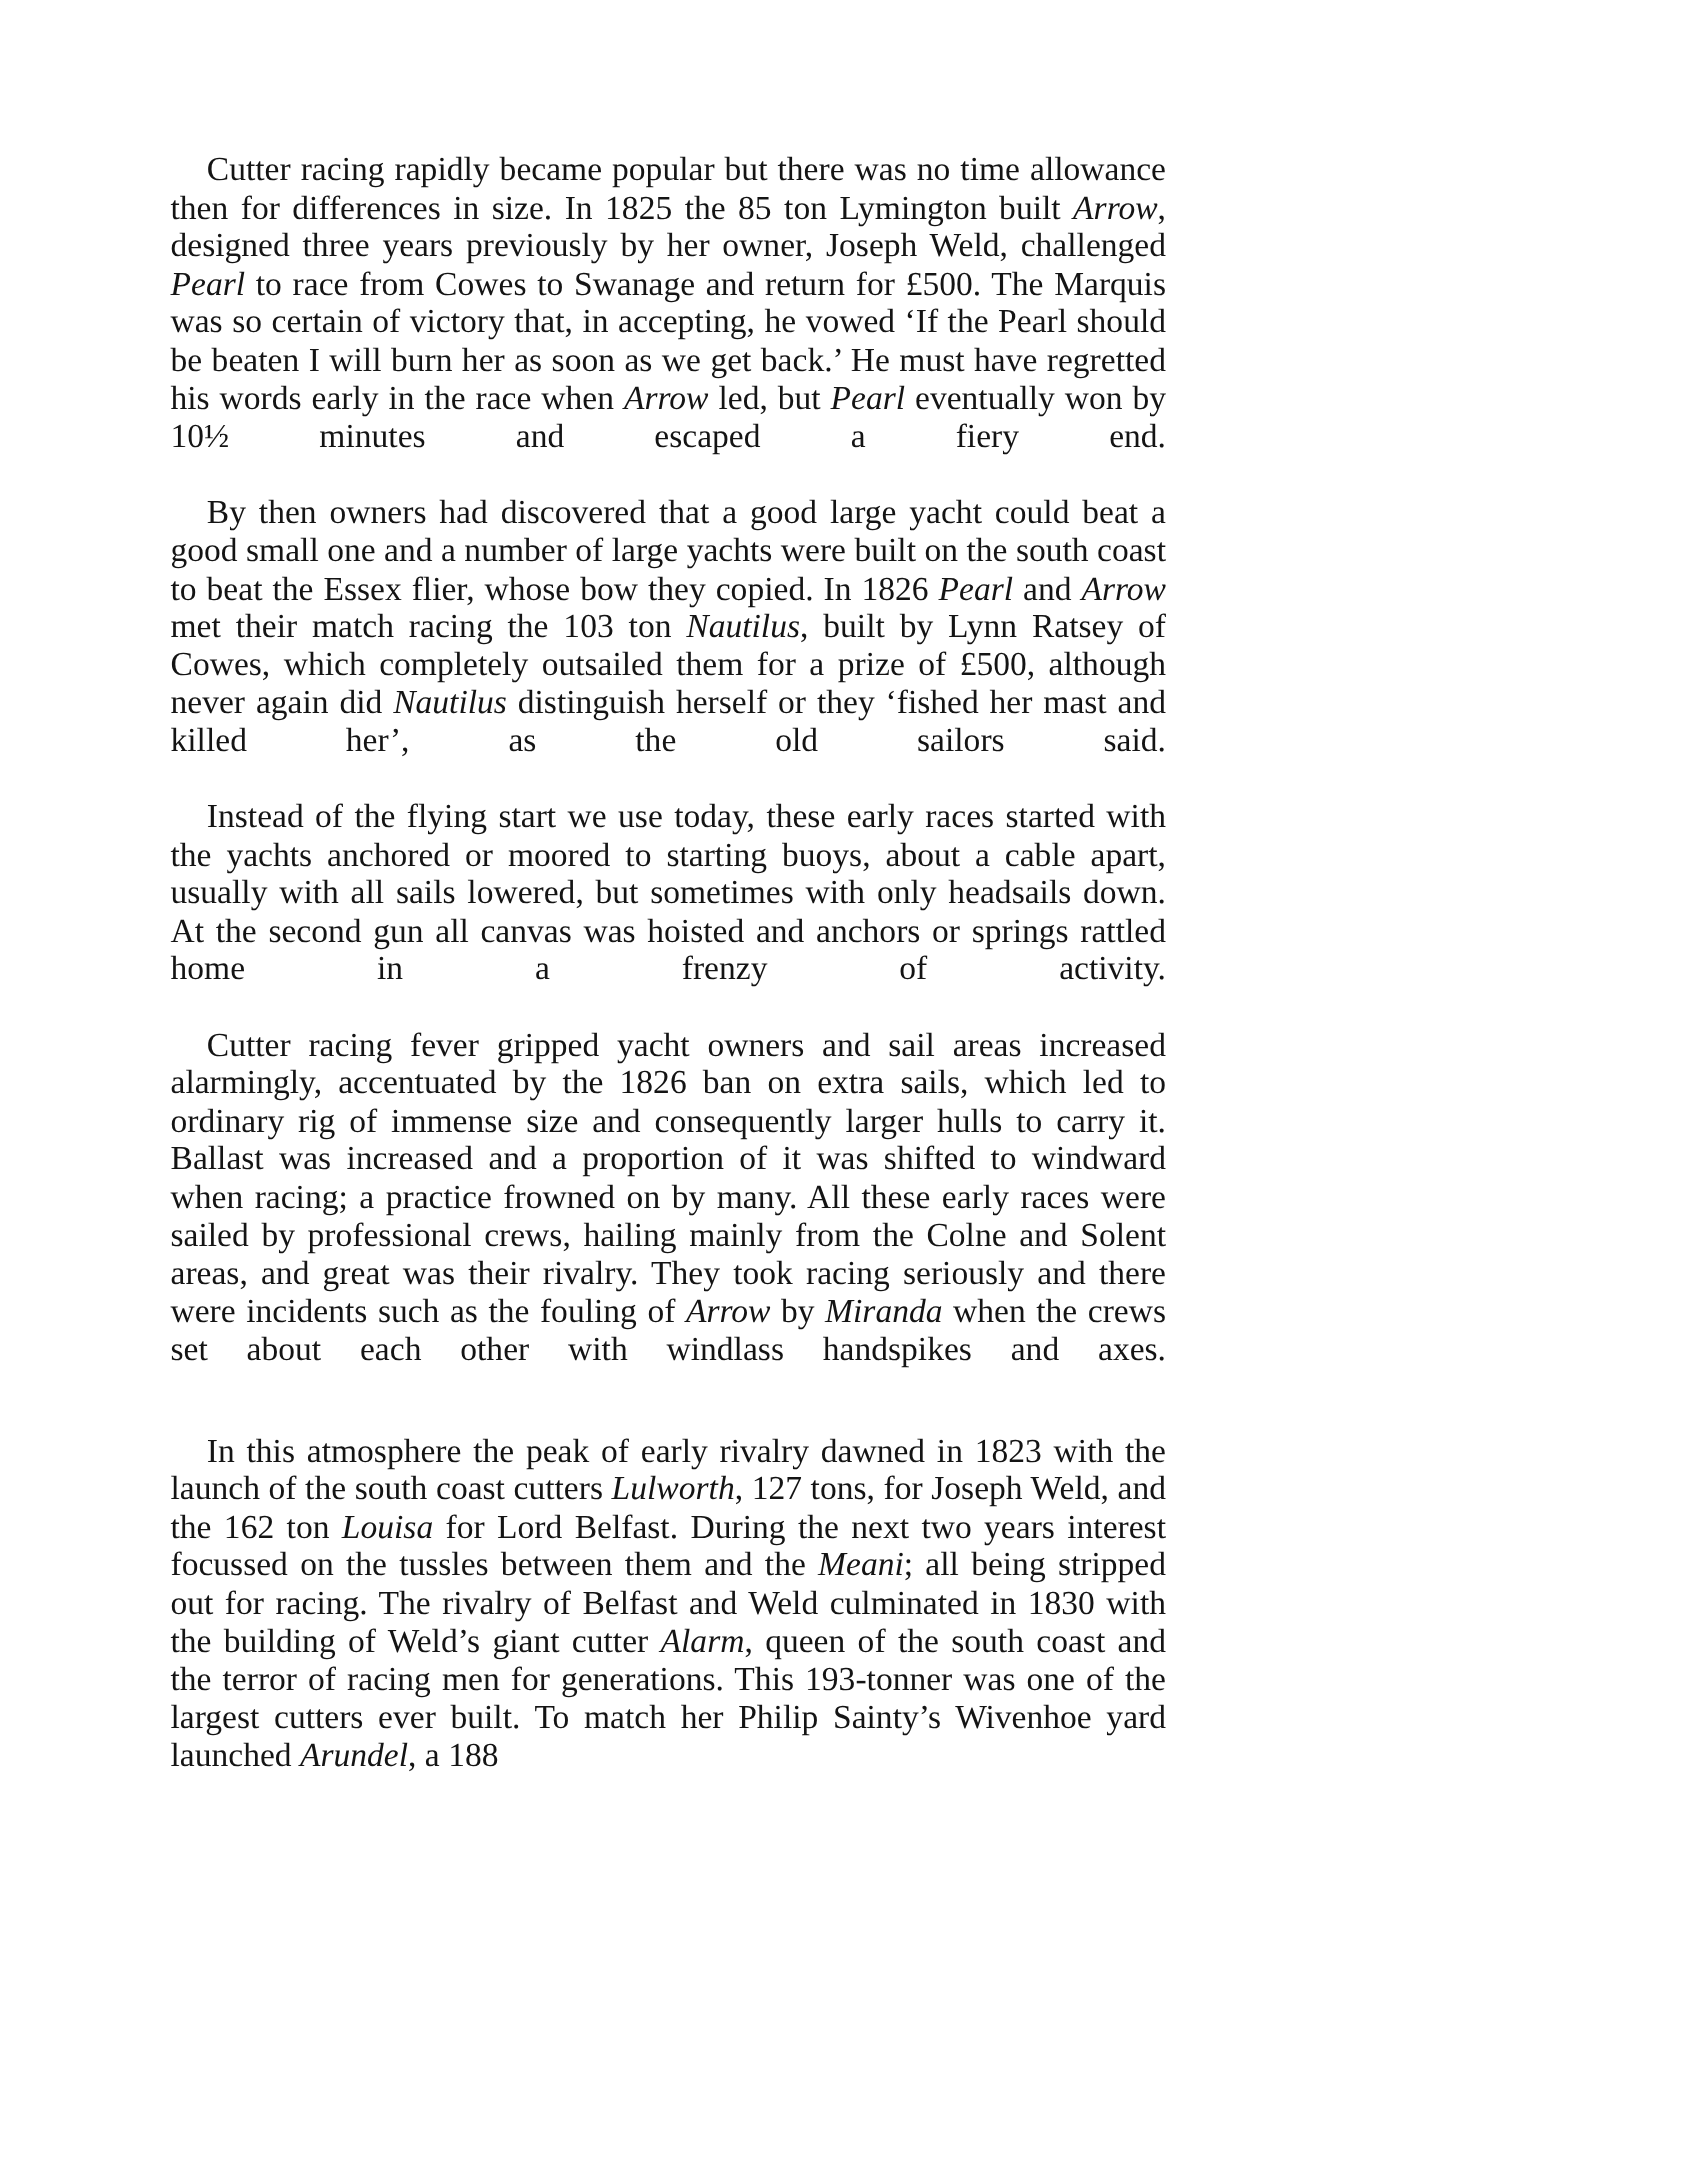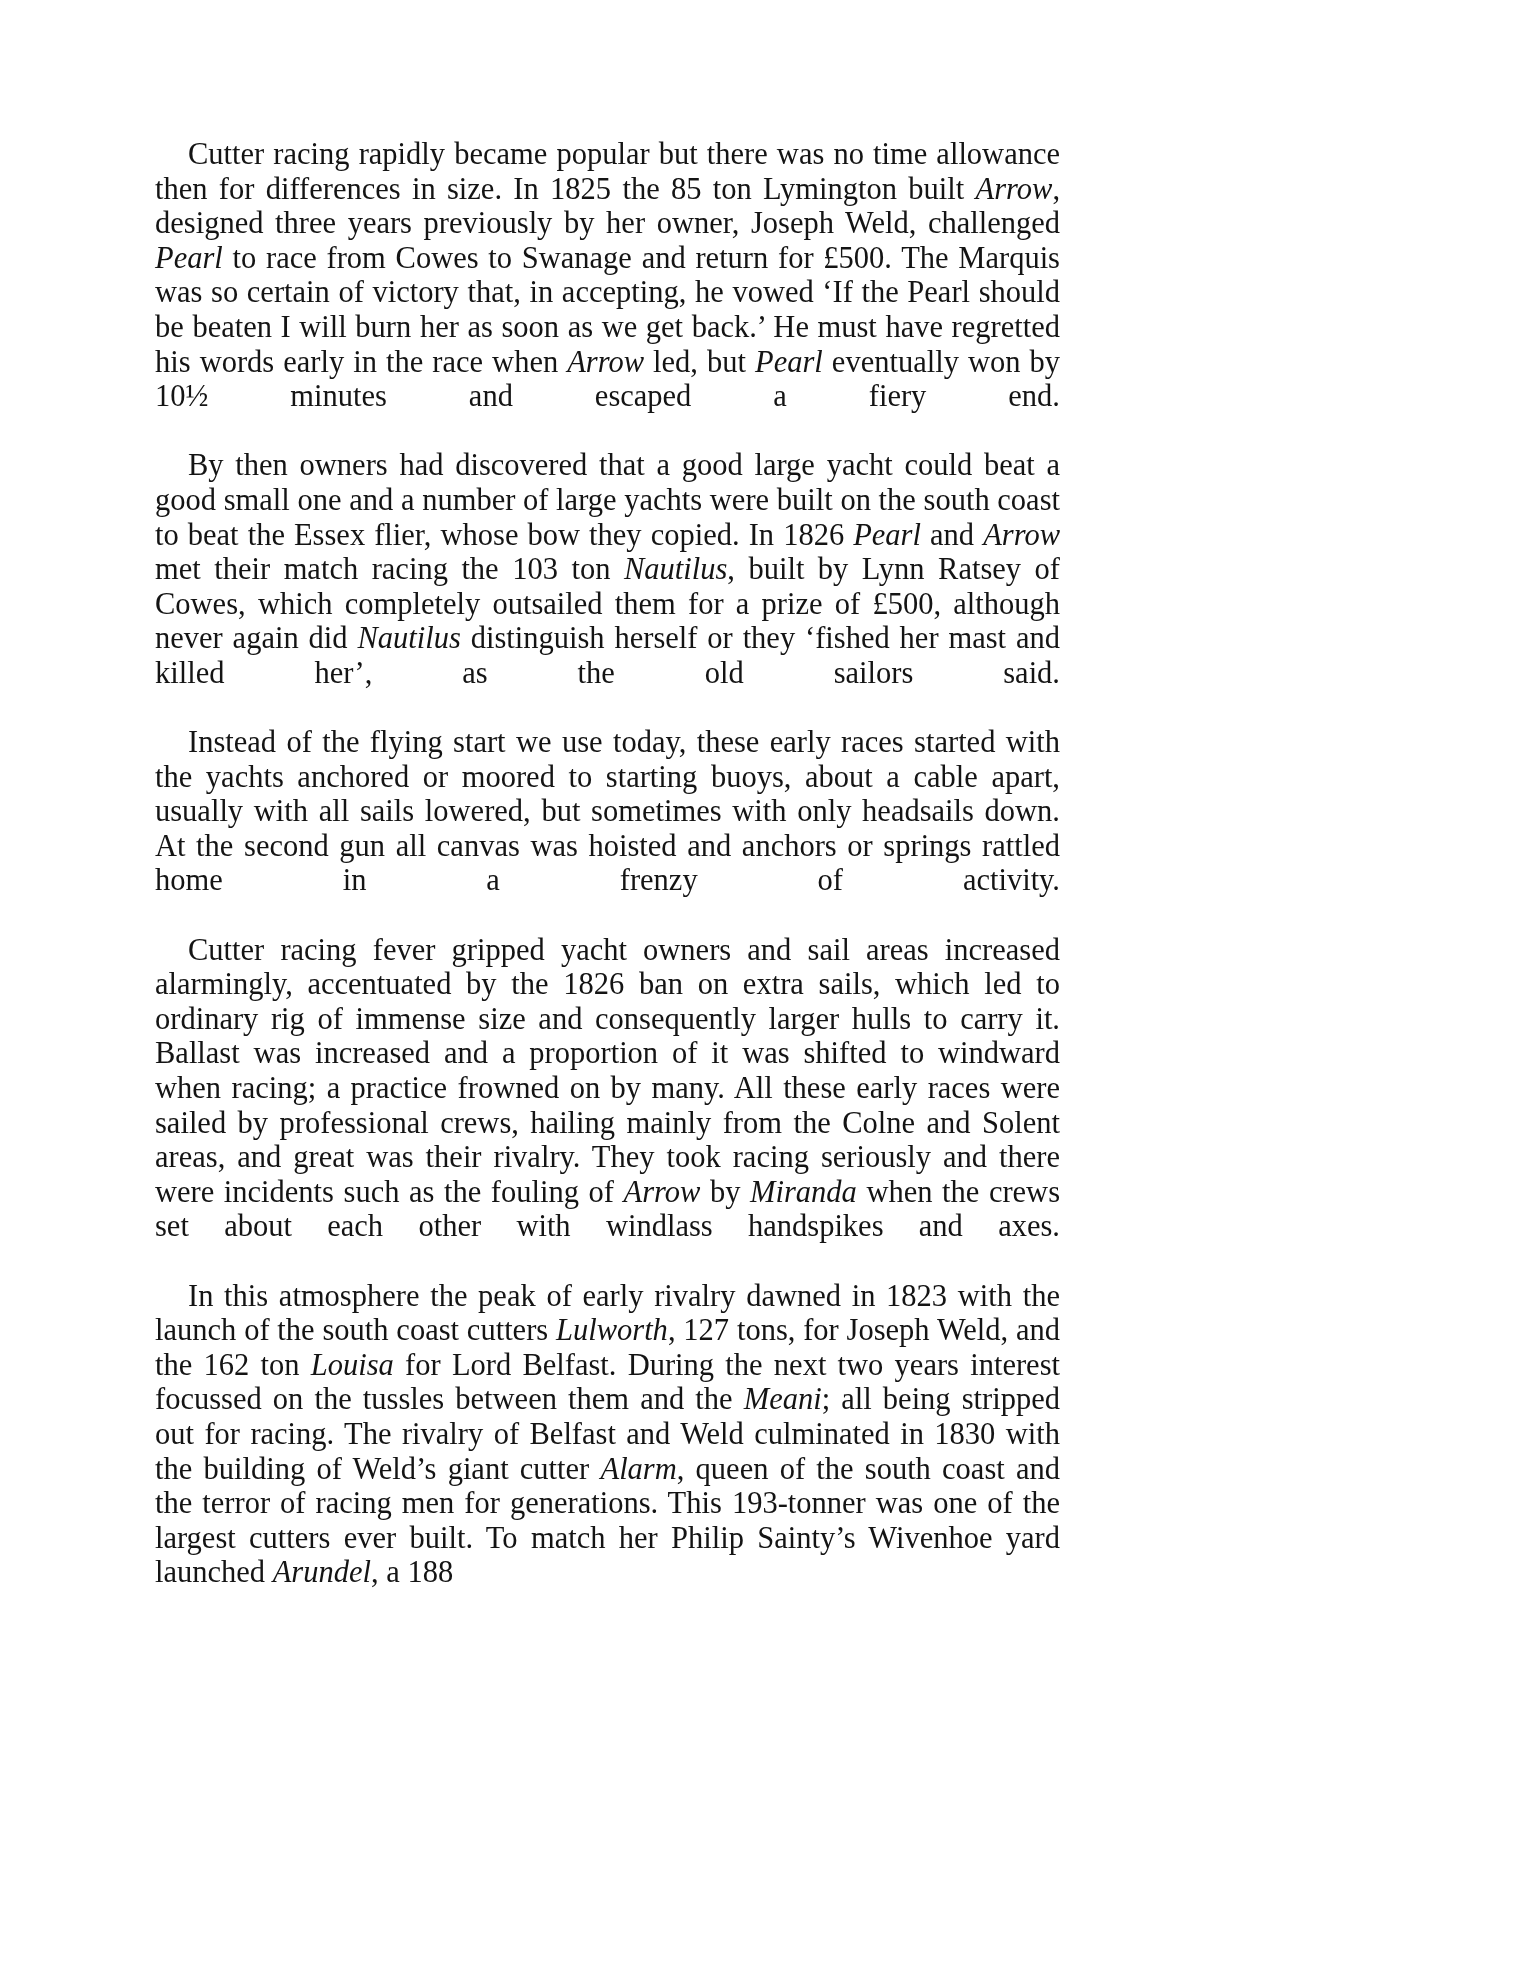--- a/index.html
+++ b/index.html
@@ -30,20 +30,21 @@
     hyphens: none;
   }
   p.para {
     margin: 0;
     padding: 0;
     text-indent: 33px;
     text-align: justify;
   }
   p.para:last-of-type {
     text-align: justify;
+    margin-top: 23px;
   }
   
   p.para::after {
     content: "";
     display: inline-block;
     width: 100%;
   }
   p.para.no-stretch::after { display: none; }
   i, .ital {
   }

